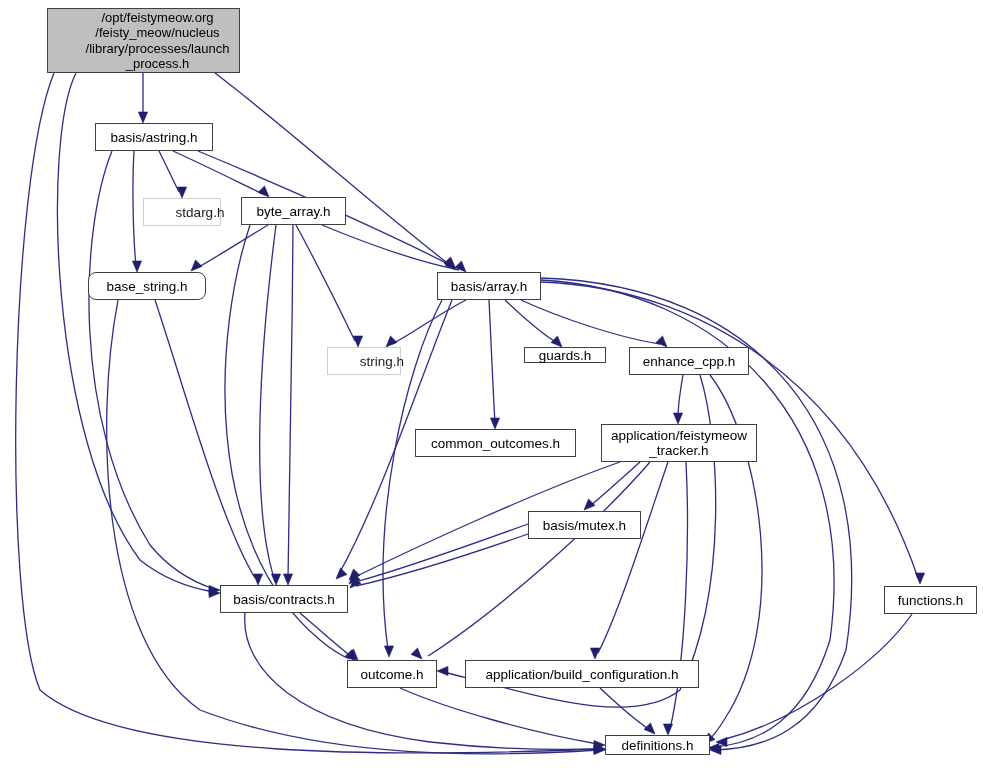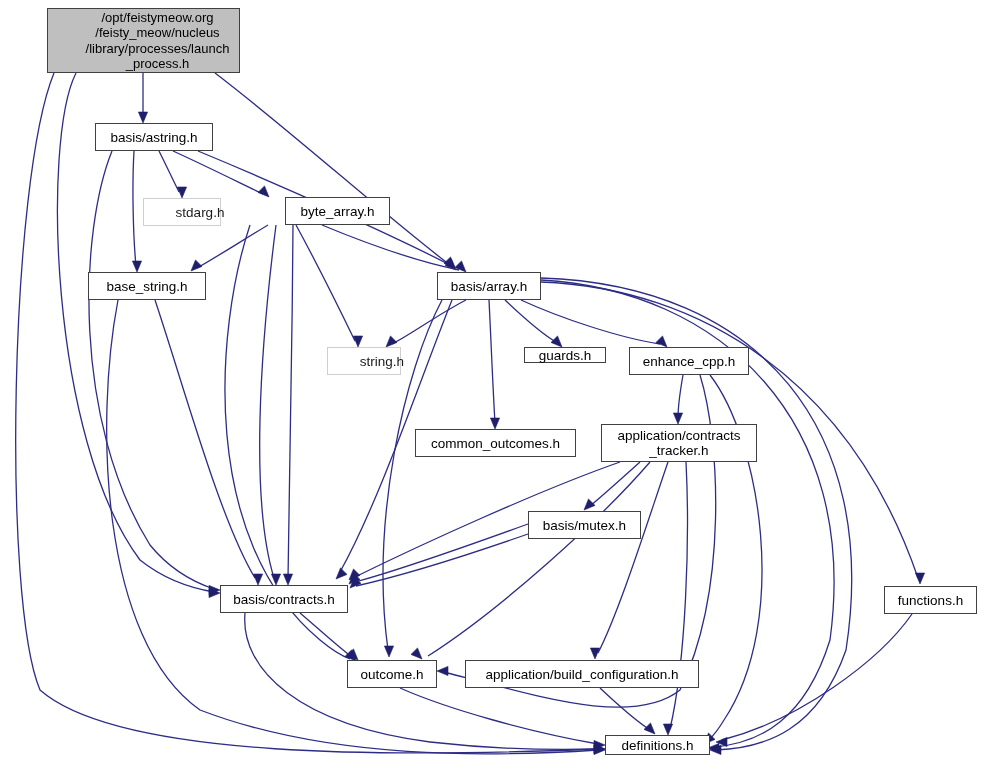--- a/index.html
+++ b/index.html
@@ -147,28 +147,28 @@
       <path class="edge-path" d="M 912,614 C 880,660 800,720 722,740"></path>
       <polygon class="arrow-head" points="716,742 727,737.4 727,746.6"></polygon>
     </svg>
   <div id="node-layer">
       <div class="node root" style="left: 47px; top: 8px; width: 193px; height: 65px; padding-left: 28px;">/opt/feistymeow.org
 /feisty_meow/nucleus
 /library/processes/launch
 _process.h</div>
       <div class="node" style="left: 84px; top: 123px; width: 118px; height: 28px; margin-left: 11px;">basis/astring.h</div>
       <div class="node system" style="left: 143px; top: 198px; width: 78px; height: 28px;">stdarg.h</div>
-      <div class="node" style="left: 241px; top: 197px; width: 105px; height: 28px; margin-left: 44px;">byte_array.h</div>
-      <div class="node" style="left: 88px; top: 272px; width: 118px; height: 28px;">base_string.h</div>
+      <div class="node" style="left: 241px; top: 197px; width: 105px; height: 28px;">byte_array.h</div>
+      <div class="node" style="left: 88px; top: 272px; width: 118px; height: 28px; border-radius: 8px;">base_string.h</div>
       <div class="node" style="left: 437px; top: 272px; width: 104px; height: 28px;">basis/array.h</div>
       <div class="node system" style="left: 327px; top: 347px; width: 74px; height: 28px;">string.h</div>
       <div class="node" style="left: 524px; top: 347px; width: 82px; height: 16px;">guards.h</div>
       <div class="node" style="left: 629px; top: 347px; width: 120px; height: 28px;">enhance_cpp.h</div>
       <div class="node" style="left: 415px; top: 429px; width: 161px; height: 28px;">common_outcomes.h</div>
-      <div class="node" style="left: 601px; top: 424px; width: 156px; height: 38px;">application/contracts
+      <div class="node" style="left: 601px; top: 424px; width: 156px; height: 38px;">application/feistymeow
 _tracker.h</div>
       <div class="node" style="left: 528px; top: 511px; width: 113px; height: 28px;">basis/mutex.h</div>
       <div class="node" style="left: 220px; top: 585px; width: 128px; height: 28px;">basis/contracts.h</div>
       <div class="node" style="left: 884px; top: 586px; width: 93px; height: 28px;">functions.h</div>
       <div class="node" style="left: 347px; top: 660px; width: 90px; height: 28px;">outcome.h</div>
       <div class="node" style="left: 465px; top: 660px; width: 234px; height: 28px;">application/build_configuration.h</div>
       <div class="node" style="left: 605px; top: 735px; width: 105px; height: 20px;">definitions.h</div>
     </div>
 </div>
 

